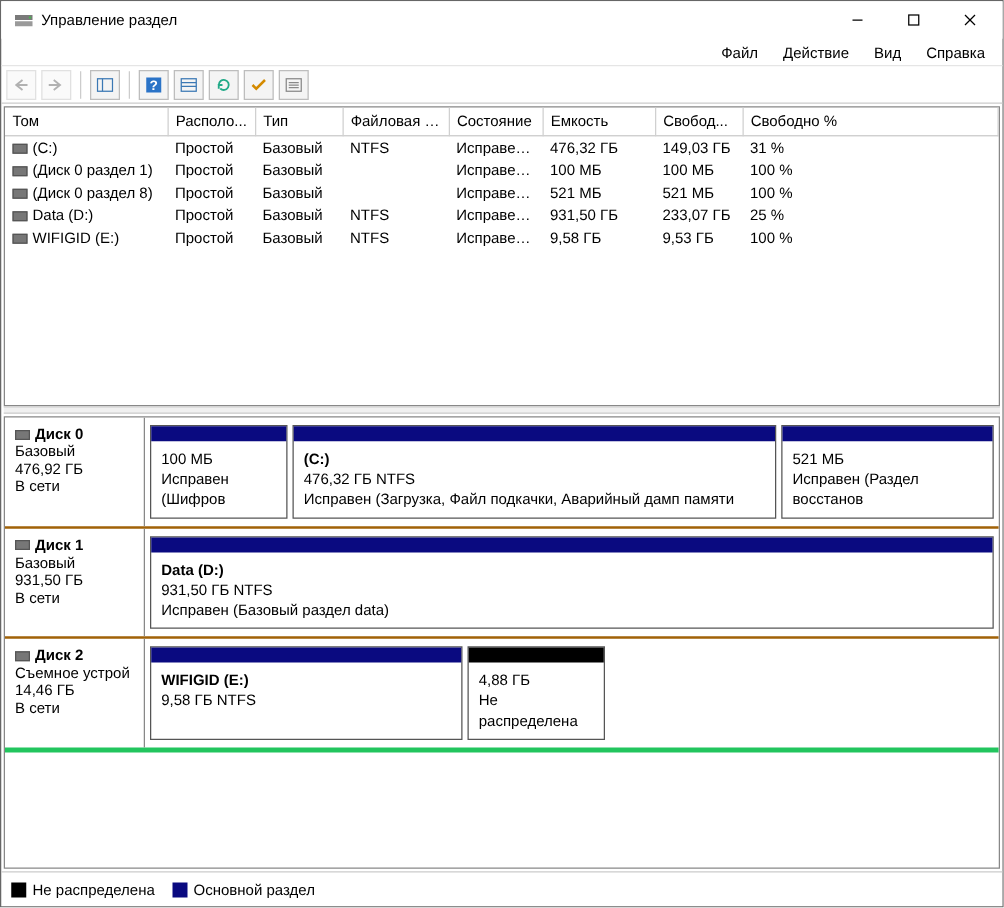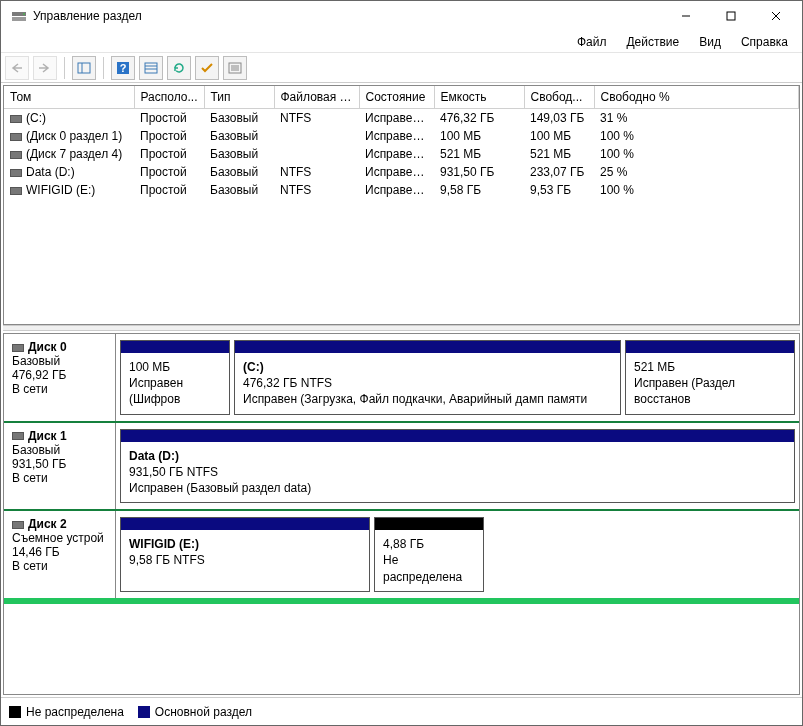--- a/index.html
+++ b/index.html
@@ -18,21 +18,21 @@
   .tsep { width:1px; height:22px; background:#ccc; margin:0 3px;}
   .content { flex:1; display:flex; flex-direction:column; min-height:0;}
   
   .gridwrap { border:1px solid #888; margin:2px 2px 0 2px; flex:0 0 240px; display:flex; flex-direction:column;}
   table { border-collapse:collapse; width:100%; table-layout:fixed; }
   thead th { text-align:left; font-weight:400; background:#fff; border-right:1px solid #d0d0d0; border-bottom:1px solid #d0d0d0; padding:4px 6px; overflow:hidden; white-space:nowrap; text-overflow:ellipsis;}
   tbody td { padding:2px 6px; white-space:nowrap; overflow:hidden; text-overflow:ellipsis;}
   .volicon { width:12px; height:8px; display:inline-block; background:#777; border:1px solid #555; margin-right:4px; vertical-align:middle;}
   
   .graphwrap { border:1px solid #888; margin:2px; flex:1; overflow:hidden; position:relative; }
-  .diskrow { display:flex; border-bottom:2px solid #15803d; }
+  .diskrow { display:flex; border-bottom:2px solid #a16207; }
   .diskrow:last-child { border-bottom:none;}
   .disklabel { width:112px; padding:6px 8px; border-right:1px solid #888; }
   .disklabel .dname { font-weight:700;}
   .diskbody { flex:1; display:flex; padding:6px 4px; gap:4px;}
   .partition { border:1px solid #555; flex:1; display:flex; flex-direction:column; min-width:60px; }
   .parthdr { height:12px; background:#0a0a80; }
   .parthdr.black { background:#000;}
   .partcontent { padding:6px 8px; line-height:1.35; overflow:hidden; }
   .partcontent .pn { font-weight:700;}
   
@@ -177,21 +177,21 @@
               <td><span class="volicon"></span><span>(Диск 0 раздел 1)</span></td>
               <td>Простой</td>
               <td>Базовый</td>
               <td></td>
               <td>Исправен...</td>
               <td>100 МБ</td>
               <td>100 МБ</td>
               <td>100 %</td>
             </tr>
             <tr>
-              <td><span class="volicon"></span><span>(Диск 7 раздел 4)</span></td>
+              <td><span class="volicon"></span><span>(Диск 0 раздел 8)</span></td>
               <td>Простой</td>
               <td>Базовый</td>
               <td></td>
               <td>Исправен...</td>
               <td>521 МБ</td>
               <td>521 МБ</td>
               <td>100 %</td>
             </tr>
             <tr>
               <td><span class="volicon"></span><span>Data (D:)</span></td>
@@ -266,21 +266,21 @@
             <div class="parthdr"></div>
             <div class="partcontent">
               <div class="pn">Data  (D:)</div>
               <div>931,50 ГБ NTFS</div>
               <div>Исправен (Базовый раздел data)</div>
             </div>
           </div>
         </div>
       </div>
 
-      <div class="diskrow" style="border-bottom:6px solid #22c55e">
+      <div class="diskrow" style="border-bottom:4px solid #22c55e">
         <div class="disklabel">
           <div><span class="volicon"></span><span class="dname">Диск 2</span></div>
           <div>Съемное устрой</div>
           <div>14,46 ГБ</div>
           <div>В сети</div>
         </div>
         <div class="diskbody">
           <div class="partition" style="flex:0 0 250px">
             <div class="parthdr"></div>
             <div class="partcontent">

